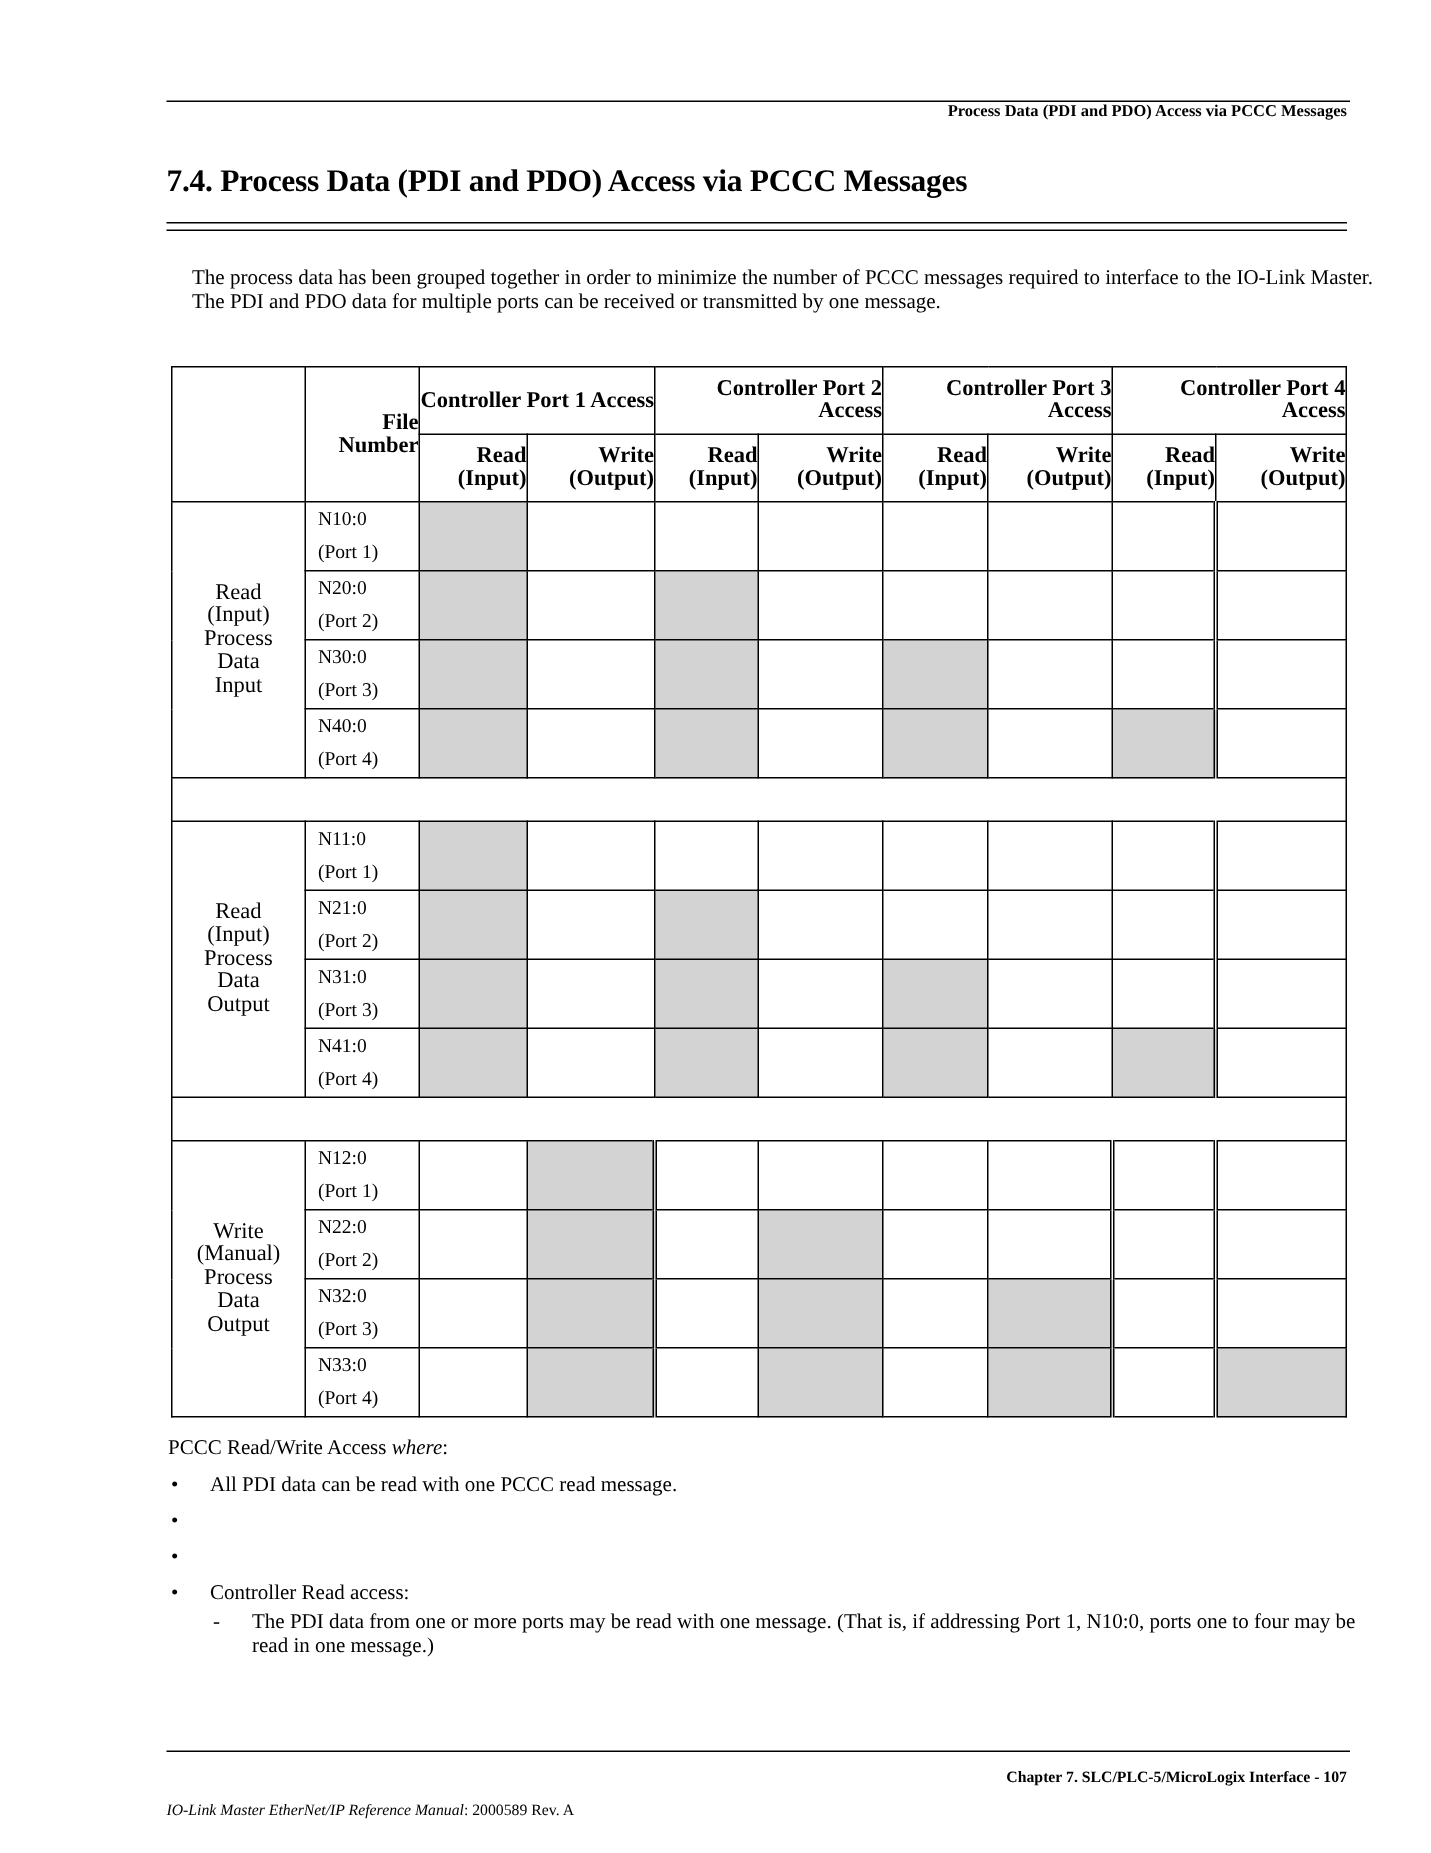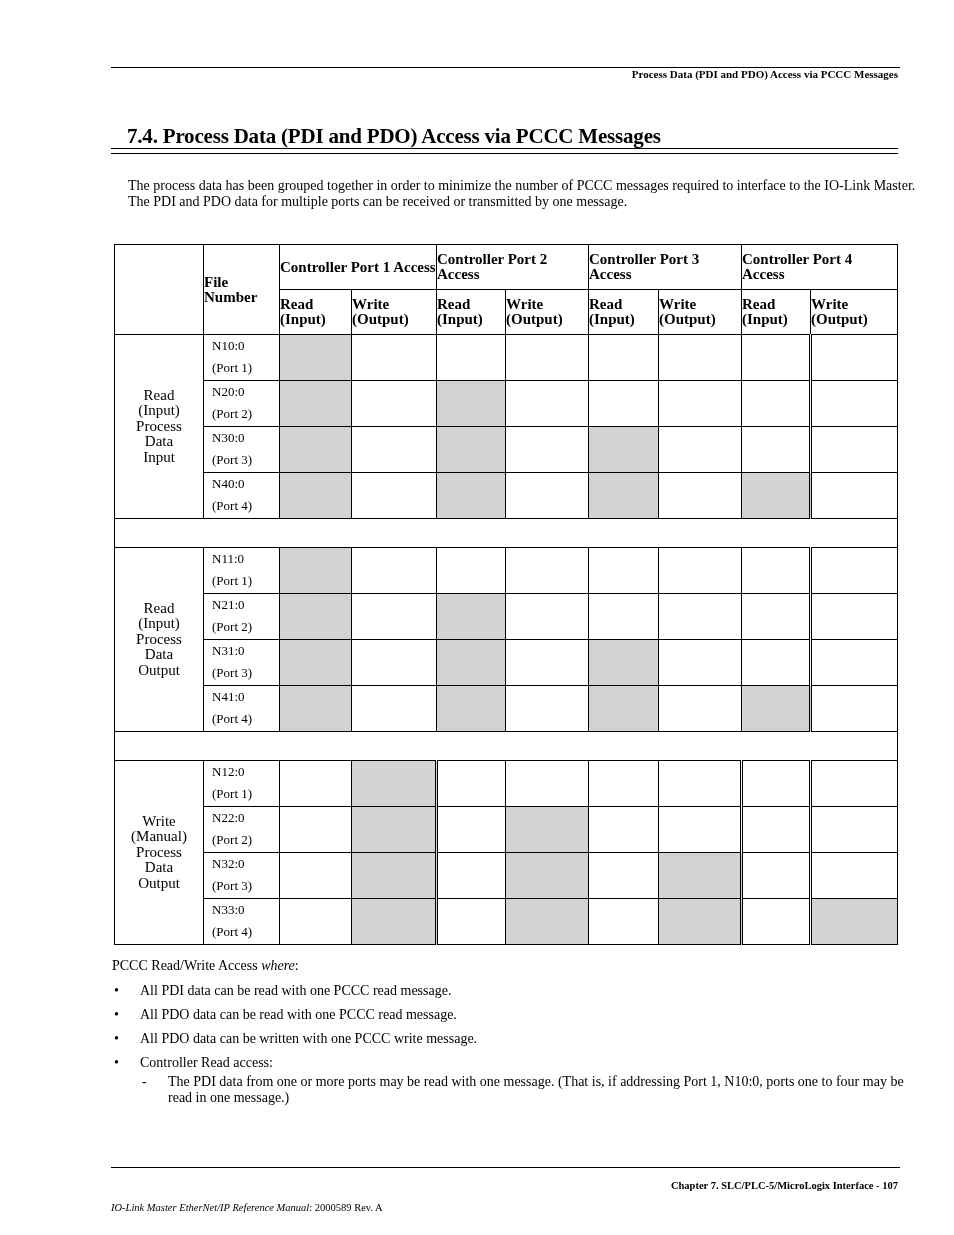--- a/index.html
+++ b/index.html
@@ -10,39 +10,39 @@
   }
   .running-header {
     position: absolute; left: 111px; top: 68px; width: 787px;
     text-align: right; font-size: 11px; font-weight: bold;
     font-family: "Liberation Serif", serif;
   }
   .header-rule {
     position: absolute; left: 111px; top: 67px; width: 789px; height: 1px; background: #000;
   }
   .section-title {
-    position: absolute; left: 111px; top: 108px; margin: 16px;
+    position: absolute; left: 111px; top: 108px; margin: 0;
     font-size: 21px; font-weight: bold; font-family: "Liberation Serif", serif;
     letter-spacing: -0.2px;
   }
   .title-rule1 { position: absolute; left: 111px; top: 148px; width: 787px; height: 1px; background:#000; }
   .title-rule2 { position: absolute; left: 111px; top: 153px; width: 787px; height: 1px; background:#000; }
   .intro {
     position: absolute; left: 112px; top: 162px; width: 790px; margin: 16px;
     font-size: 14px; line-height: 16px; font-family: "Liberation Serif", serif;
   }
   table.access {
     position: absolute; left: 114px; top: 244px;
     border-collapse: collapse; table-layout: fixed; width: 783px;
     font-family: "Liberation Serif", serif;
   }
   table.access td, table.access th {
     border: 1.3px solid #000; padding: 0; vertical-align: middle;
   }
-  table.access th { font-weight: bold; font-size: 15px; line-height: 15px; text-align: left; }
+  table.access th { font-weight: bold; font-size: 15px; line-height: 15px; text-align: right; }
   .group-head { height: 45px; }
   .sub-head { height: 45px; }
   .section-label { text-align: center; font-weight: normal; font-size: 15px; line-height: 15.5px; }
   .file-cell { font-size: 13px; line-height: 22px; padding-left: 8px !important; vertical-align: top !important; }
   .data-row td { height: 45px; }
   td.shaded { background: #d3d3d3; }
   td.double-left { border-left: 3px double #000 !important; }
   .spacer-row td { height: 28px; }
   .note-where {
     position: absolute; left: 112px; top: 958px; margin: 0; font-size: 14px;
@@ -312,22 +312,22 @@
         <td class="double-left"></td>
         <td class="shaded double-left" style="background: rgb(211, 211, 211);"></td>
       </tr>
     </tbody>
 </table>
 
 <p class="note-where"><span>PCCC Read/Write Access </span><i>where</i><span>:</span></p>
 
 <ul class="bullets">
   <li><span class="bullet">•</span><span>All PDI data can be read with one PCCC read message.</span></li>
-  <li><span class="bullet">•</span><span>All PDO data can be read with one PCCC read message.</span></li>
-  <li><span class="bullet">•</span><span>All PDO data can be written with one PCCC write message.</span></li>
+  <li><span class="bullet">•</span></li>
+  <li><span class="bullet">•</span></li>
   <li><span class="bullet">•</span><span>Controller Read access:</span></li>
 </ul>
 
 <div class="sub-item"><span class="dash">-</span><span>The PDI data from one or more ports may be read with one message. (That is, if addressing Port 1, N10:0, ports one to four may be read in one message.)</span></div>
 
 <div class="footer-rule"></div>
 <div class="footer-left"><span>IO-Link Master EtherNet/IP Reference Manual</span><span class="plain">: 2000589 Rev. A</span></div>
 <div class="footer-right">Chapter 7. SLC/PLC-5/MicroLogix Interface  - 107</div>
 
 </body></html>

